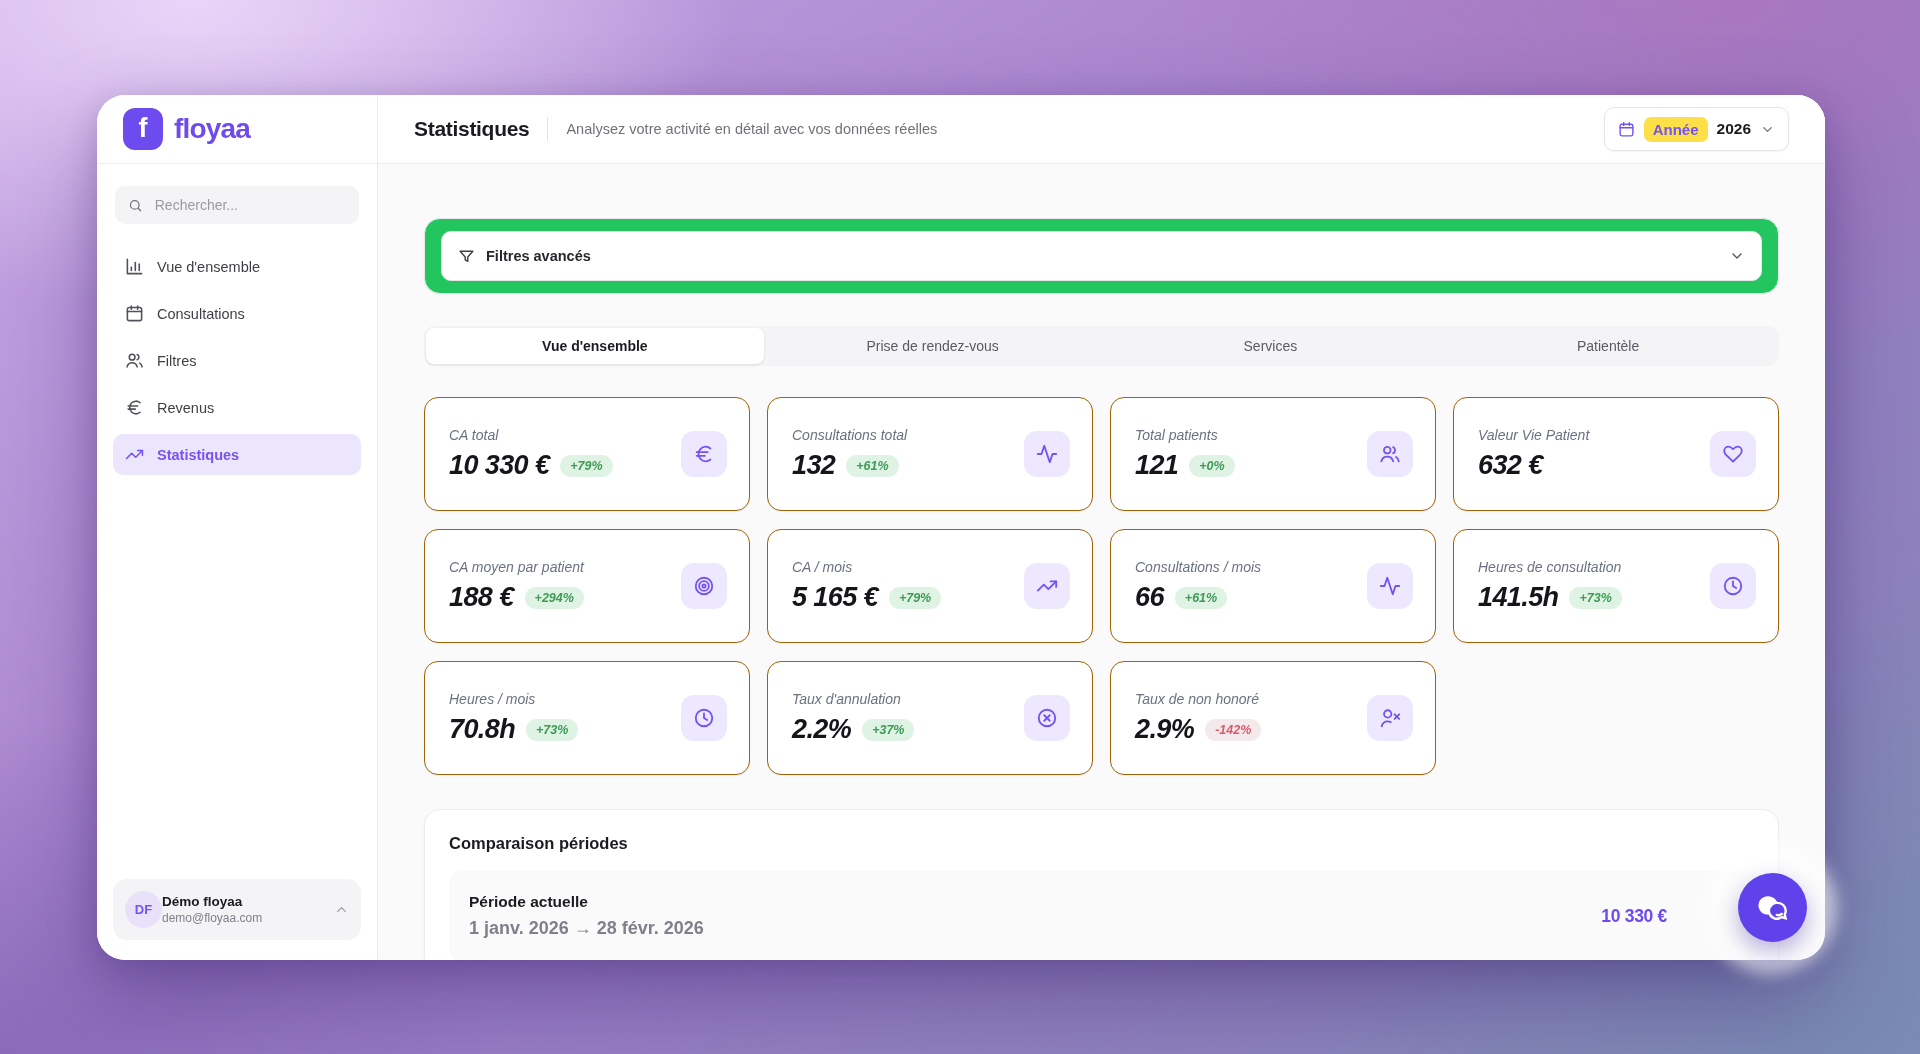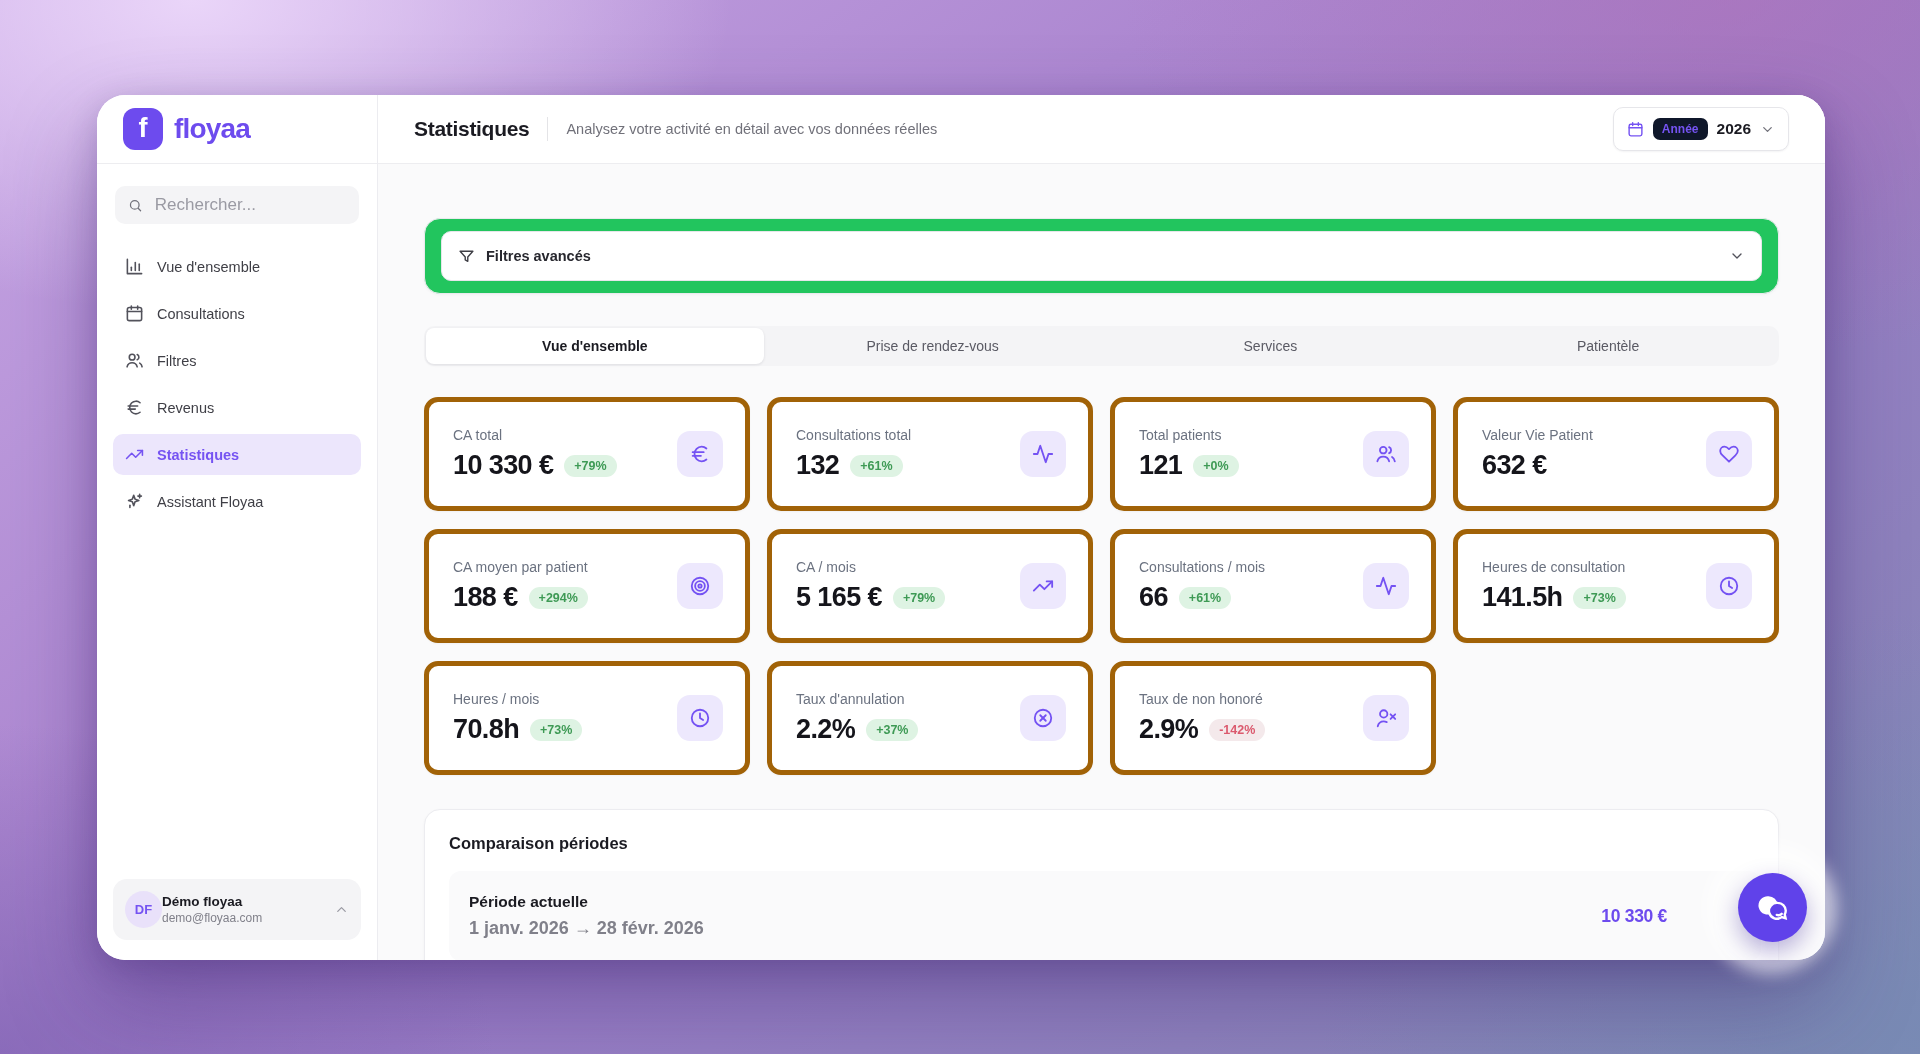--- a/index.html
+++ b/index.html
@@ -16,21 +16,21 @@
   .window{position:absolute;left:97px;top:95px;width:1728px;height:865px;border-radius:28px;
     background:#fff;box-shadow:0 40px 90px rgba(55,28,105,.38),0 8px 30px rgba(55,28,105,.22);
     display:flex;overflow:hidden;}
   
   .sidebar{width:280px;min-width:280px;background:#fff;border-right:1px solid #ECECF0;display:flex;flex-direction:column;}
   .side-head{height:68px;display:flex;align-items:center;gap:11px;padding:0 26px;border-bottom:1px solid #EDEDF0;}
   .logo-sq{width:40px;height:40px;border-radius:12px;background:#6D4BEE;color:#fff;display:flex;align-items:center;justify-content:center;
     font-size:27px;font-weight:700;padding-bottom:2px;}
   .logo-word{color:#6D4BEE;font-size:28px;font-weight:700;letter-spacing:-.8px;}
   .search{margin:22px 18px 12px;height:38px;background:#F4F4F6;border-radius:10px;display:flex;align-items:center;gap:10px;padding:0 13px;}
-  .search input{border:none;outline:none;background:transparent;font-size:17px;color:#3F3F46;width:100%;font-family:inherit;}
+  .search input{border:none;outline:none;background:transparent;font-size:14px;color:#3F3F46;width:100%;font-family:inherit;}
   .search input::placeholder{color:#9A9AA3;}
   .nav{padding:10px 16px 0;}
   .nav-item{height:41px;border-radius:10px;display:flex;align-items:center;gap:13px;padding:0 12px;margin-bottom:6px;
     color:#3F3F46;font-size:14.5px;cursor:pointer;}
   .nav-item.active{background:#ECE6FC;color:#7553F2;font-weight:600;}
   .nav-item .ic{width:19px;height:19px;color:#52525B;}
   .nav-item.active .ic{color:#7553F2;}
   .side-spacer{flex:1;}
   .user-card{margin:0 16px 20px;background:#F4F4F6;border-radius:14px;padding:12px 12px;display:flex;align-items:center;cursor:pointer;}
   .avatar{width:37px;height:37px;border-radius:50%;background:#E9E1FA;color:#7553F2;font-size:13px;font-weight:700;
@@ -40,38 +40,38 @@
   .user-chev{margin-left:auto;width:15px;height:15px;color:#9A9AA3;}
   
   .main{flex:1;display:flex;flex-direction:column;min-width:0;background:#FAFAFB;}
   .main-head{height:68px;min-height:68px;background:#fff;border-bottom:1px solid #EDEDF0;display:flex;align-items:center;padding:0 36px;}
   .page-title{font-size:21px;font-weight:700;color:#1B1B22;letter-spacing:-.3px;}
   .head-div{width:1px;height:24px;background:#E4E4E7;margin:0 18px;}
   .page-sub{font-size:14.5px;color:#71717A;}
   .year-pill{margin-left:auto;background:#fff;border:1px solid #E6E6EA;border-radius:10px;height:42px;display:flex;align-items:center;
     gap:9px;padding:0 13px;box-shadow:0 1px 2px rgba(20,20,40,.05);cursor:pointer;}
   .year-pill .ic{width:17px;height:17px;color:#7553F2;}
-  .year-badge{background:#0f172a;color:#7553F2;font-size:12px;font-weight:600;padding:4px 9px;border-radius:7px;}
+  .year-badge{background:#fde047;color:#7553F2;font-size:15px;font-weight:600;padding:4px 9px;border-radius:7px;}
   .year-value{font-size:15.5px;font-weight:700;color:#1B1B22;}
   .year-pill .chev{width:15px;height:15px;color:#71717A;}
   .content{flex:1;padding:54px 46px 0;overflow:hidden;}
   
   .filters-card{background:#22c55e;border:1px solid #EAEAEE;border-radius:16px;padding:12px 16px;box-shadow:0 1px 3px rgba(20,20,40,.04);}
   .filters-bar{border:1px solid #E6E6EA;border-radius:10px;height:48px;display:flex;align-items:center;gap:11px;padding:0 16px;cursor:pointer;background:#fff;}
   .filters-bar .ic{width:17px;height:17px;color:#3F3F46;}
   .filters-label{font-size:14.5px;font-weight:600;color:#27272E;}
   .filters-bar .chev{margin-left:auto;width:16px;height:16px;color:#52525B;}
   
   .tabs{margin-top:32px;background:#F4F4F6;border-radius:10px;height:36px;display:flex;padding:2px;}
   .tab{flex:1;display:flex;align-items:center;justify-content:center;font-size:14px;color:#5A5A64;border-radius:8px;cursor:pointer;}
   .tab.active{background:#fff;color:#1B1B22;font-weight:700;box-shadow:0 1px 3px rgba(20,20,40,.10);}
   
   .grid{margin-top:31px;display:grid;grid-template-columns:repeat(4,1fr);gap:18px 17px;}
-  .card{background:#fff;border:5px solid #a16207;border-radius:14px;height:114px;box-shadow:0 1px 2px rgba(20,20,40,.04);
-    display:flex;align-items:center;justify-content:space-between;padding:0 22px 0 24px;box-sizing:border-box;}
+  .card{background:#fff;border:1px solid #a16207;border-radius:14px;height:114px;box-shadow:0 1px 2px rgba(20,20,40,.04);
+    display:flex;align-items:center;justify-content:space-between;padding:0 22px 0 24px;box-sizing:border-box;font-style:italic;}
   .card-label{font-size:14px;color:#6B7280;margin-bottom:7px;}
   .card-value-row{display:flex;align-items:center;}
   .card-value{font-size:27px;font-weight:800;color:#15151B;letter-spacing:-.6px;white-space:nowrap;}
   .badge{margin-left:11px;background:#DEF3E3;color:#3E9A55;font-size:12.5px;font-weight:600;border-radius:999px;padding:4px 10px;white-space:nowrap;}
   .badge.neg{background:#F4E9EB;color:#DB5A6E;}
   .icon-tile{width:46px;height:46px;min-width:46px;border-radius:13px;background:#EDE8FD;color:#7452F3;display:flex;align-items:center;justify-content:center;}
   .icon-tile .ic{width:22px;height:22px;}
   
   .cmp-card{margin-top:34px;background:#fff;border:1px solid #ECECF0;border-radius:16px 16px 0 0;padding:24px 17px 17px 24px;height:220px;box-sizing:border-box;
     box-shadow:0 1px 3px rgba(20,20,40,.04);}
@@ -206,26 +206,20 @@
         <svg class="ic">
             <use href="#i-euro"></use>
           </svg>
         <span>Revenus</span>
       </div>
       <div class="nav-item active">
         <svg class="ic">
             <use href="#i-trend"></use>
           </svg>
         <span>Statistiques</span>
-      </div>
-      <div class="nav-item">
-        <svg class="ic">
-            <use href="#i-sparkles"></use>
-          </svg>
-        <span>Assistant Floyaa</span>
       </div>
     </nav>
 
     <div class="side-spacer"></div>
 
     <div class="user-card">
       <div class="avatar">DF</div>
       <div>
         <div class="user-name">Démo floyaa</div>
         <div class="user-mail">demo@floyaa.com</div>

